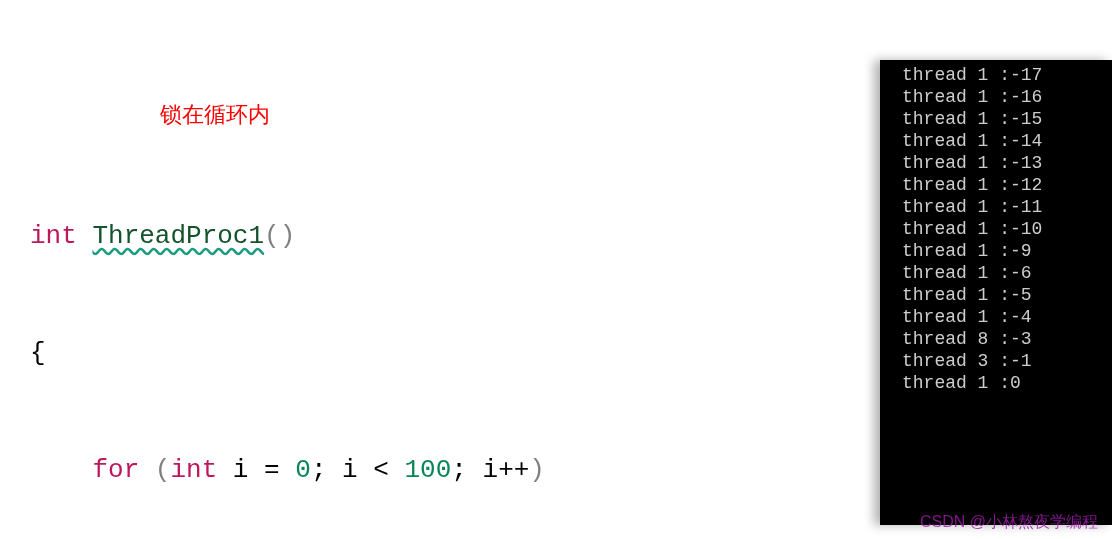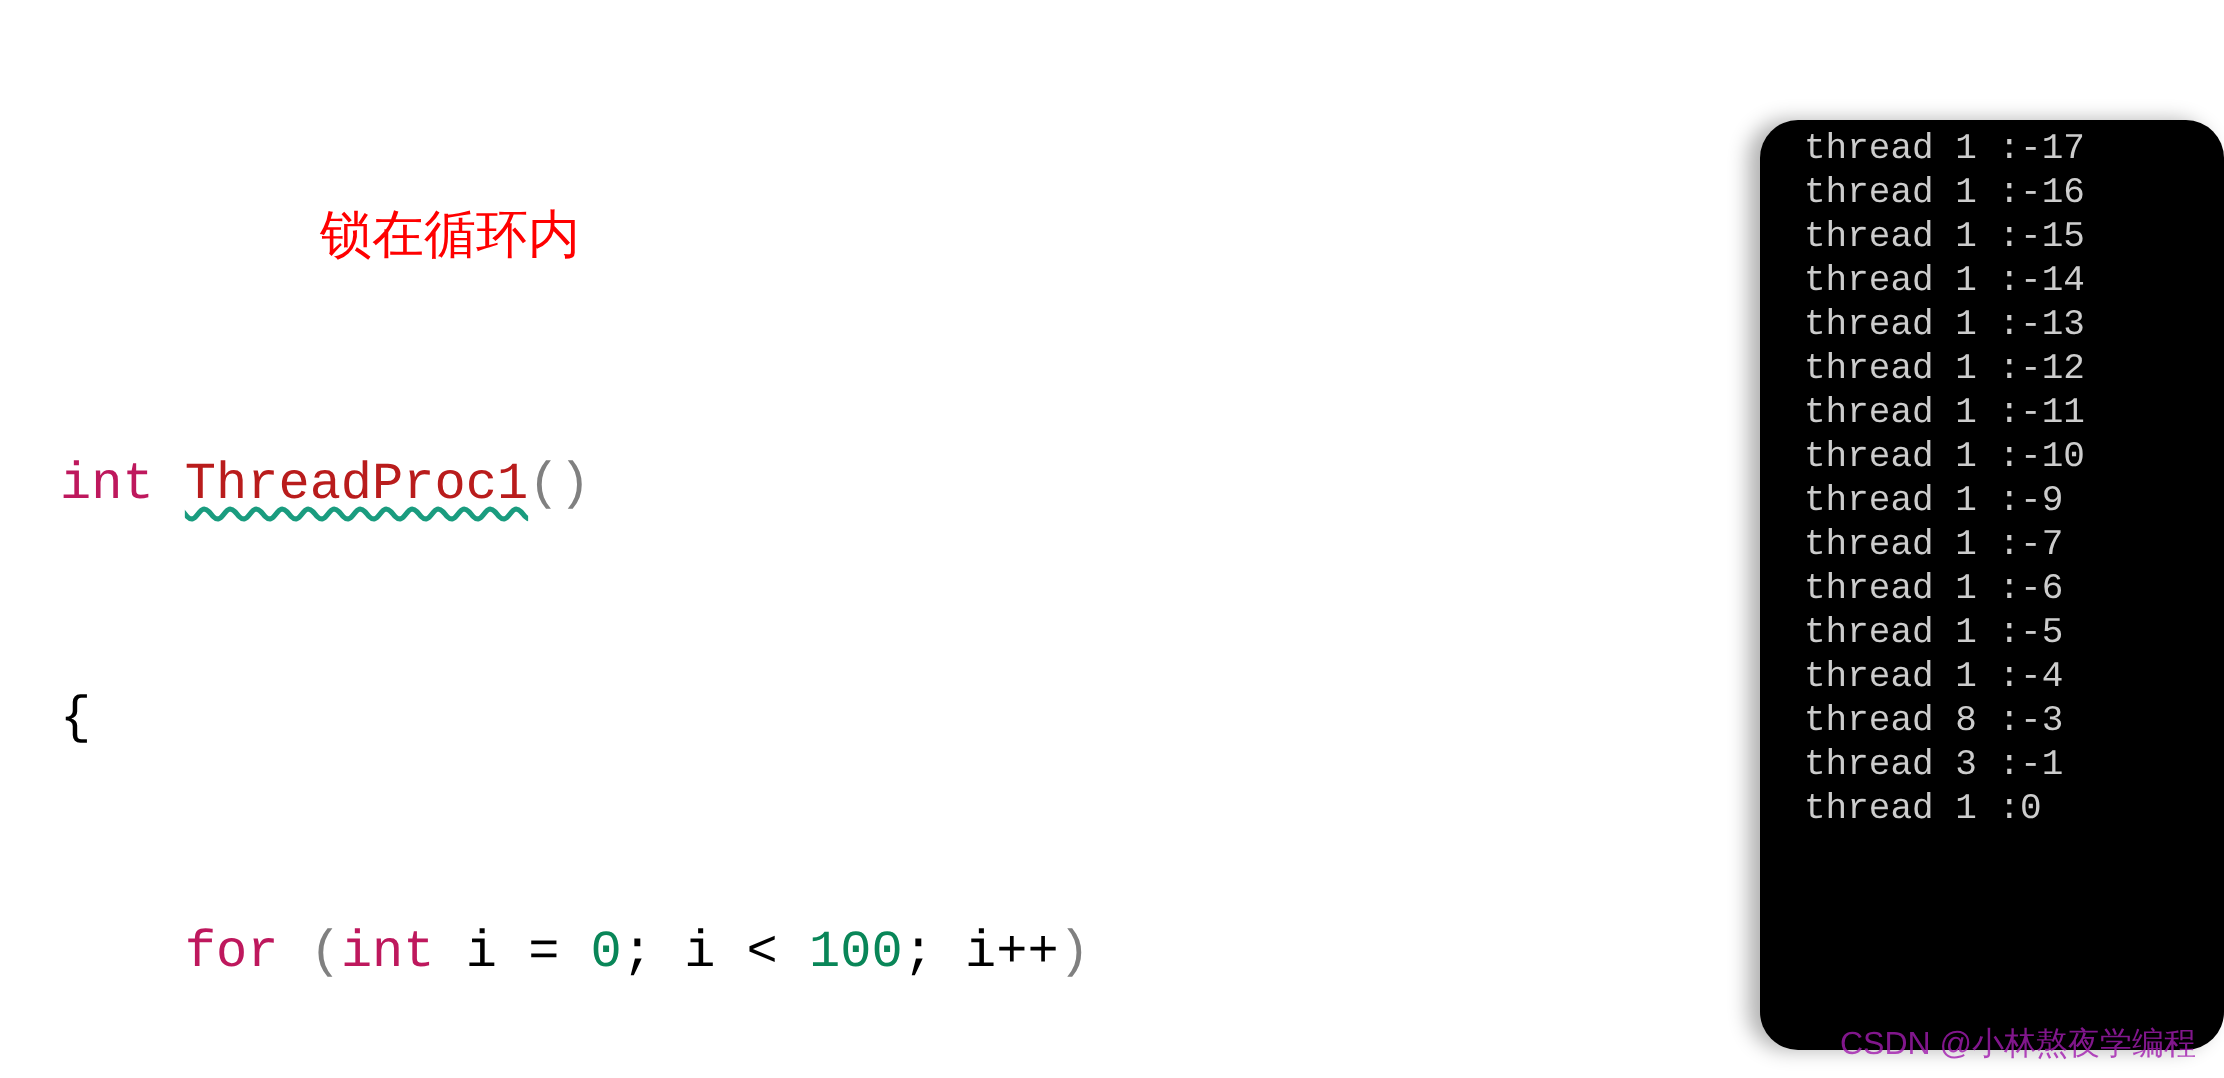--- a/index.html
+++ b/index.html
@@ -1,15 +1,15 @@
 <!DOCTYPE html>
 <html><head>
   <meta charset="utf-8">
   <style>
-    * { margin: 0; padding: 0; box-sizing: border-box; border-radius: 19px; }
+    * { margin: 0; padding: 0; box-sizing: border-box; }
     body {
       width: 1112px;
       height: 539px;
       background: #ffffff;
       font-family: "Consolas", "Courier New", monospace;
       position: relative;
       overflow: hidden;
     }
     .editor {
       position: absolute;
@@ -18,26 +18,26 @@
       width: 870px;
       height: 100%;
       padding: 20px 30px;
       font-size: 26px;
       line-height: 1.5;
       white-space: pre;
     }
     .comment-top {
       color: #ff0000;
       font-family: "SimSun", "宋体", serif;
-      font-size: 26px;
+      font-size: 22px;
       margin-left: 130px;
       margin-bottom: 8px;
     }
     .kw-blue { color: #be185d; }
-    .kw-brown { color: #b91c1c; text-decoration: underline wavy #1a9c7f; text-underline-offset: 4px; }
+    .kw-brown { color: #14532d; text-decoration: underline wavy #1a9c7f; text-underline-offset: 4px; }
     .paren { color: #808080; }
     .brace { color: #000000; }
     .num { color: #098658; }
     .ident { color: #000000; }
     .line { display: block; }
     .terminal {
       position: absolute;
       right: 0;
       top: 60px;
       width: 232px;
@@ -83,21 +83,20 @@
 <div class="terminal" id="terminal">
     <div class="terminal-line">thread 1 :-17</div>
     <div class="terminal-line">thread 1 :-16</div>
     <div class="terminal-line">thread 1 :-15</div>
     <div class="terminal-line">thread 1 :-14</div>
     <div class="terminal-line">thread 1 :-13</div>
     <div class="terminal-line">thread 1 :-12</div>
     <div class="terminal-line">thread 1 :-11</div>
     <div class="terminal-line">thread 1 :-10</div>
     <div class="terminal-line">thread 1 :-9</div>
-    <div class="terminal-line">thread 1 :-7</div>
     <div class="terminal-line">thread 1 :-6</div>
     <div class="terminal-line">thread 1 :-5</div>
     <div class="terminal-line">thread 1 :-4</div>
     <div class="terminal-line">thread 8 :-3</div>
     <div class="terminal-line">thread 3 :-1</div>
     <div class="terminal-line">thread 1 :0</div>
   </div>
 
 <div class="watermark">CSDN @小林熬夜学编程</div>
 

